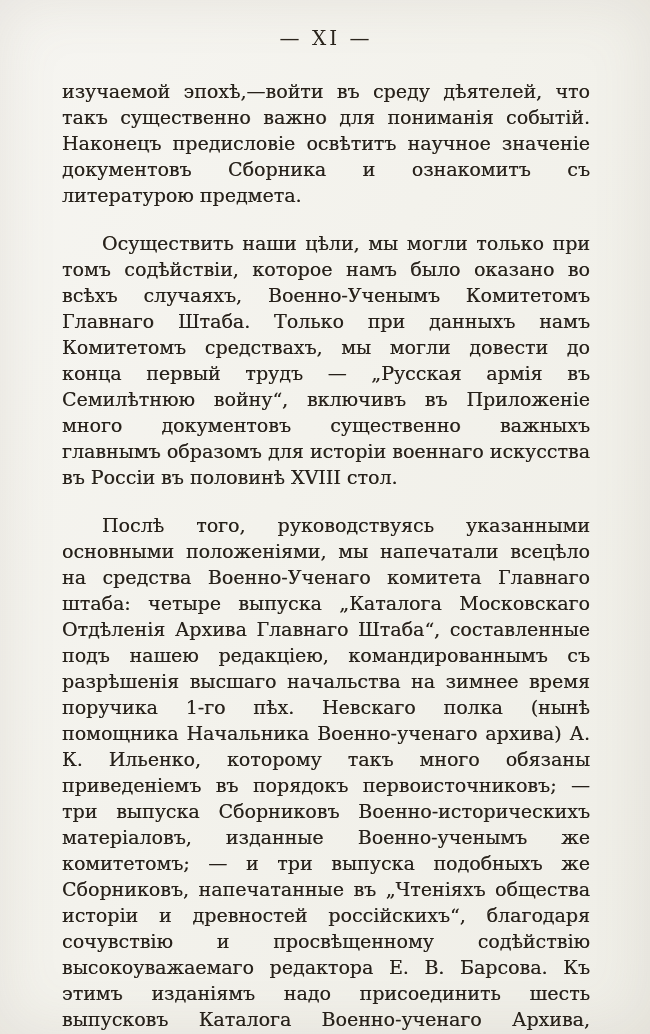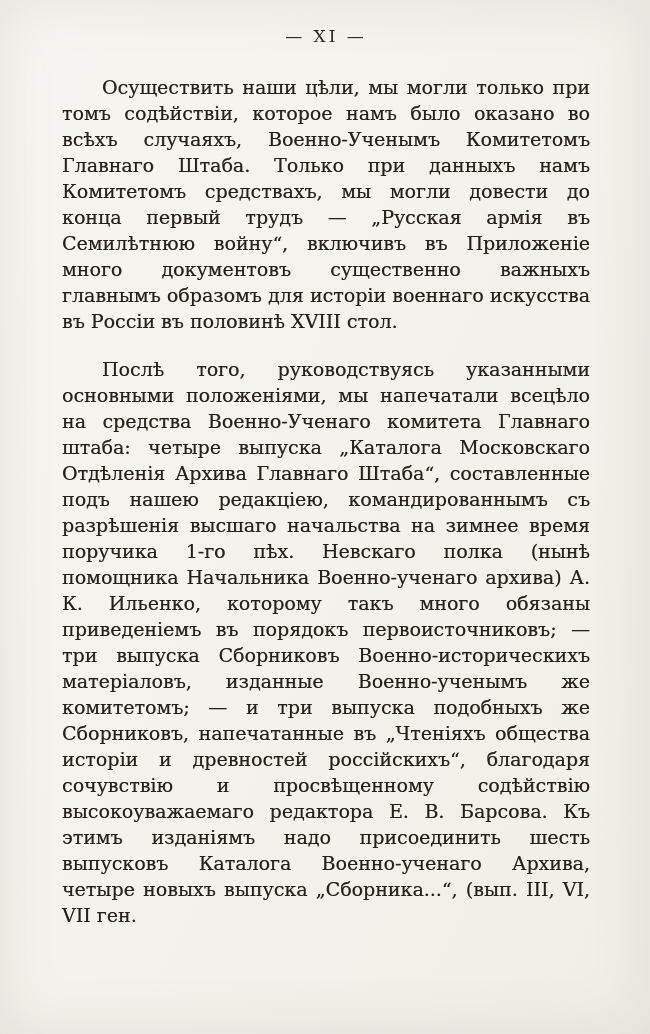--- a/index.html
+++ b/index.html
@@ -15,21 +15,21 @@
     background: linear-gradient(115deg, #f6f5f1 0%, #f3f2ec 45%, #efeee7 100%);
     box-shadow: inset 0 0 60px rgba(120,110,90,0.12);
     overflow: hidden;
     box-sizing: border-box;
     padding: 26px 60px 20px 62px;
     font-family: "DejaVu Serif", "Liberation Serif", serif;
     color: #262019;
   }
   .page-number {
     text-align: center;
-    font-size: 17px;
+    font-size: 20px;
     letter-spacing: 3px;
     font-variant: small-caps;
     margin: 0 0 28px 0;
     color: #2a241c;
   }
   .page-body {
     font-size: 19px;
     line-height: 26px;
     text-align: justify;
     text-shadow: 0.3px 0 0 rgba(38,32,25,0.55);
@@ -46,16 +46,17 @@
   }
   .seg.italic {
   }
 </style>
 </head>
 <body>
 
 <div class="scan-page">
   <div class="page-number">— XI —</div>
   <div class="page-body">
+      <p class="para no-indent"><span class="seg">изучаемой эпохѣ,—войти въ среду дѣятелей, что такъ существенно важно для пониманія событій. Наконецъ предисловіе освѣтитъ научное значеніе документовъ Сборника и ознакомитъ съ литературою предмета.</span></p>
       <p class="para"><span class="seg">Осуществить наши цѣли, мы могли только при томъ содѣйствіи, которое намъ было оказано во всѣхъ случаяхъ, Военно-Ученымъ Комитетомъ Главнаго Штаба. Только при данныхъ намъ Комитетомъ средствахъ, мы могли довести до конца первый трудъ — „Русская армія въ Семилѣтнюю войну“, включивъ въ Приложеніе много документовъ существенно важныхъ главнымъ образомъ для исторіи военнаго искусства въ Россіи въ половинѣ XVIII стол.</span></p>
       <p class="para"><span class="seg">Послѣ того, руководствуясь указанными основными положеніями, мы напечатали всецѣло на средства Военно-Ученаго комитета Главнаго штаба: </span><span class="seg italic">четыре выпуска „Каталога</span><span class="seg"> Московскаго Отдѣленія Архива Главнаго Штаба“, составленные подъ нашею редакціею, командированнымъ съ разрѣшенія высшаго начальства на зимнее время поручика 1-го пѣх. Невскаго полка (нынѣ помощника Начальника Военно-ученаго архива) </span><span class="seg italic">А. К. Ильенко,</span><span class="seg"> которому такъ много обязаны приведеніемъ въ порядокъ первоисточниковъ; — </span><span class="seg italic">три выпуска Сборниковъ</span><span class="seg"> Военно-историческихъ матеріаловъ, изданные Военно-ученымъ же комитетомъ; — и </span><span class="seg italic">три выпуска</span><span class="seg"> подобныхъ же Сборниковъ, напечатанные въ „Чтеніяхъ общества исторіи и древностей россійскихъ“, благодаря сочувствію и просвѣщенному содѣйствію высокоуважаемаго редактора </span><span class="seg italic">Е. В. Барсова.</span><span class="seg"> Къ этимъ изданіямъ надо присоединить </span><span class="seg italic">шесть</span><span class="seg"> выпусковъ Каталога Военно-ученаго Архива, </span><span class="seg italic">четыре</span><span class="seg"> новыхъ выпуска „Сборника...“, (вып. III, VI, VII ген. </span></p>
     </div>
 </div>
 
 </body></html>

